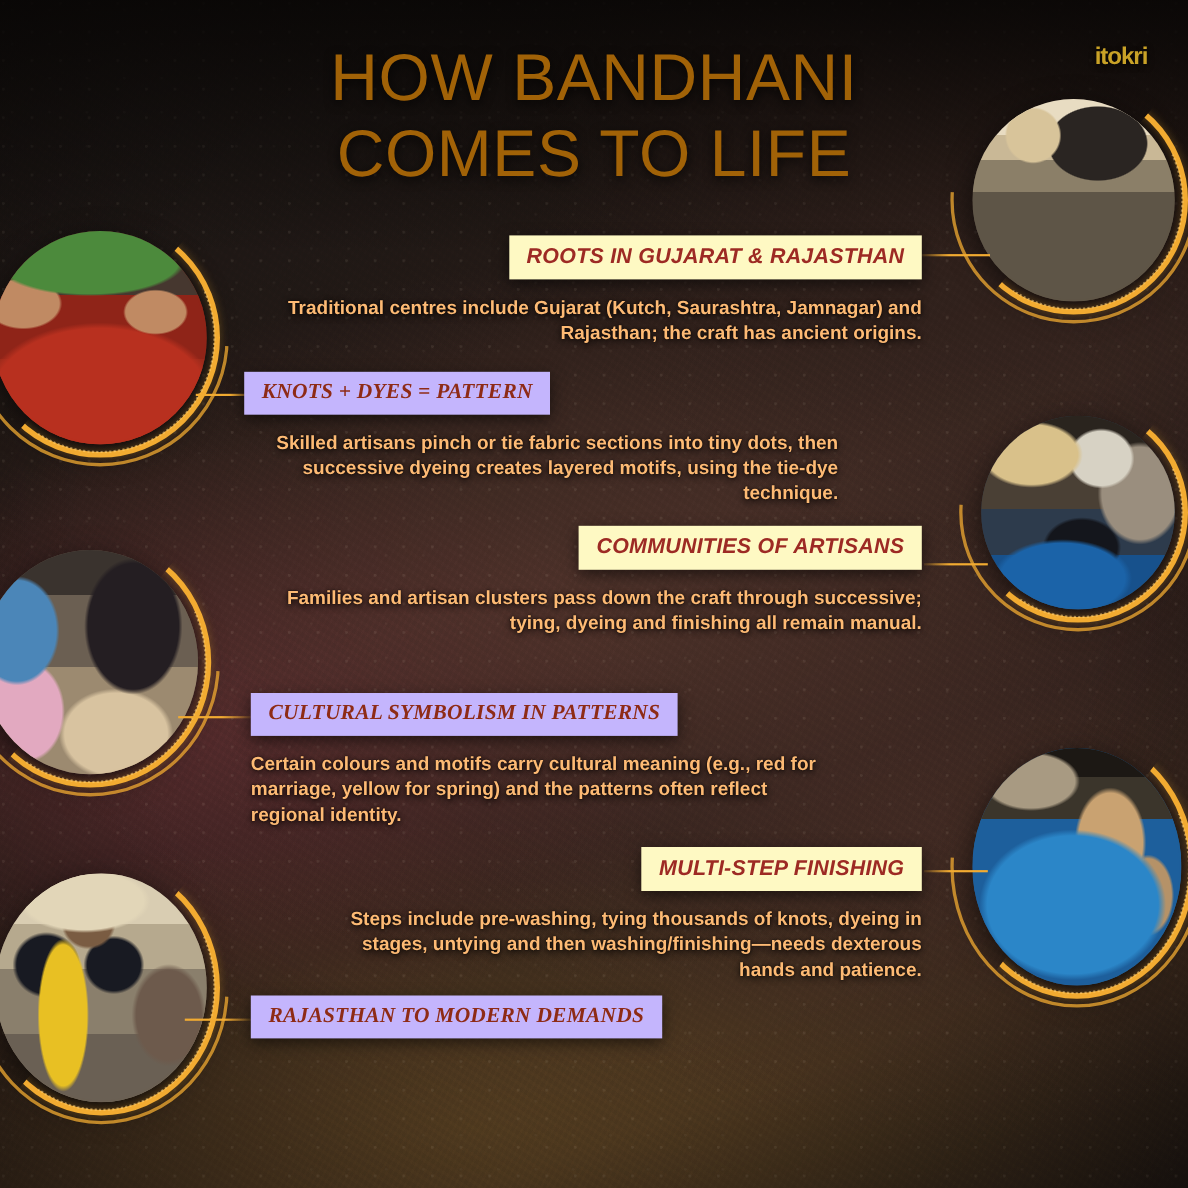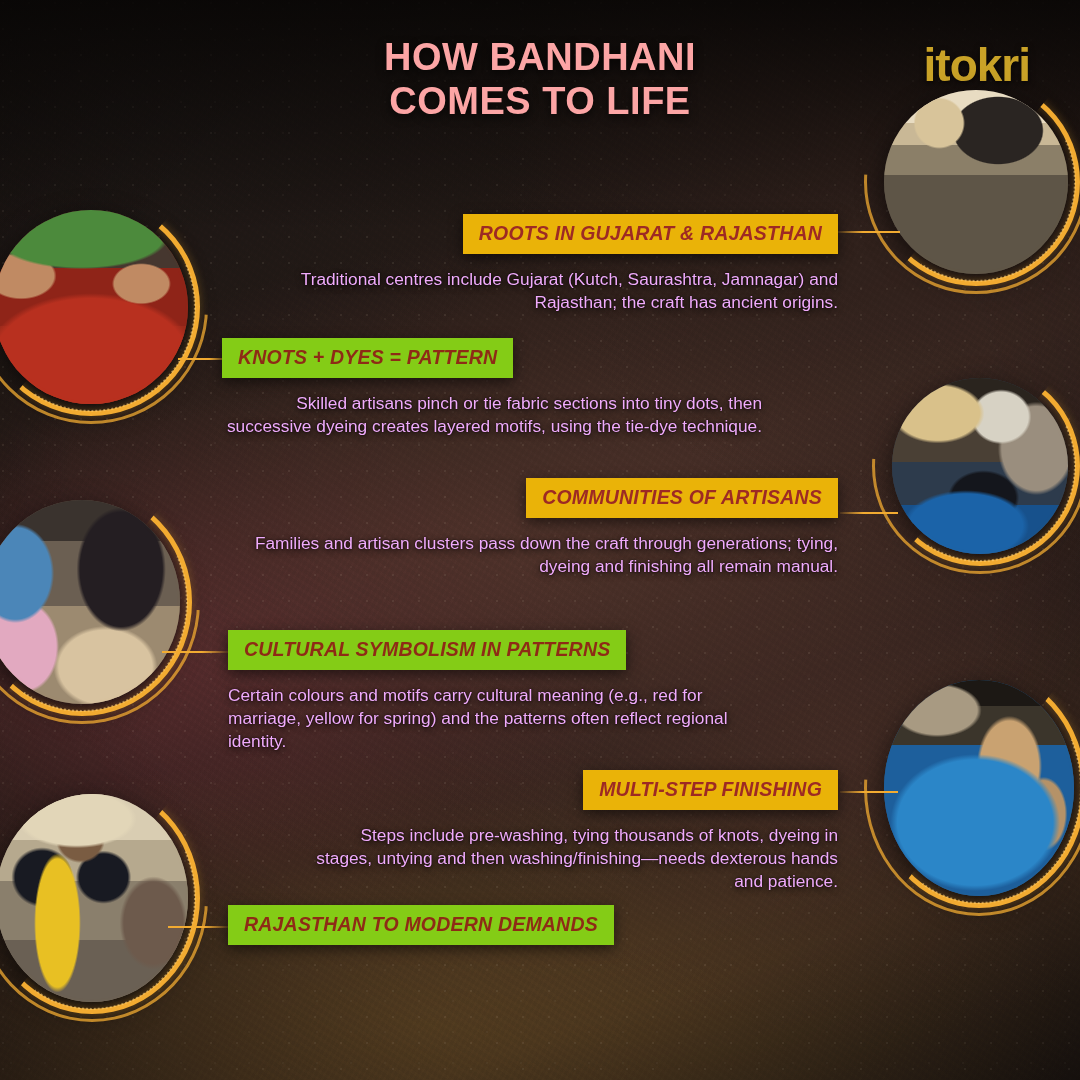--- a/index.html
+++ b/index.html
@@ -43,31 +43,31 @@
   }
   .bg-top-dark {
     position:absolute; left:0; top:0; width:100%; height:230px;
     background:linear-gradient(180deg, rgba(8,6,5,.88), rgba(8,6,5,0));
   }
 
   
   .title {
     position:absolute; left:0; top:36px; width:100%;
     text-align:center;
-    color:#fca5a5;
-    font-weight:bold;
-    font-size:38px;
+    color:#a16207;
+    font-weight:normal;
+    font-size:60px;
     line-height:1.15;
     letter-spacing:.5px;
     text-shadow:0 3px 10px rgba(0,0,0,.75);
     white-space:pre-line;
   }
   .logo {
-    position:absolute; right:50px; top:38px;
-    font-size:46px; font-weight:bold;
+    position:absolute; right:37px; top:38px;
+    font-size:22px; font-weight:bold;
     color:#c9a227; letter-spacing:-1px;
     text-shadow:0 2px 6px rgba(0,0,0,.7);
   }
 
   
   .circ { position:absolute; }
   .circ .photo {
     position:absolute; inset:12px;
     border-radius:50%;
     overflow:hidden;
@@ -151,28 +151,28 @@
   .bar {
     display:inline-block;
     padding:8px 16px 9px 16px;
     font-size:19.5px;
     font-weight:bold;
     font-style:italic;
     letter-spacing:.2px;
     white-space:nowrap;
     box-shadow:0 4px 14px rgba(0,0,0,.55);
   }
-  .bar.cream { background:#eab308; color:#9d2a24; }
-  .bar.amber { background:#84cc16; color:#8e2b16; }
+  .bar.cream { background:#fef9c3; color:#9d2a24; }
+  .bar.amber { background:#c4b5fd; color:#8e2b16;font-family:Liberation Serif, serif; }
 
   .body {
     margin-top:14px;
-    color:#f0abfc;
+    color:#fdba74;
     font-size:17.3px;
-    font-weight:normal;
+    font-weight:bold;
     line-height:1.33;
     text-shadow:0 2px 7px rgba(0,0,0,.85), 0 0 2px rgba(0,0,0,.8);
   }
   .ta-l { text-align:left; }
   .ta-r { text-align:right; }
 </style>
 </head>
 <body>
 
 <div id="stage">
@@ -253,21 +253,21 @@
     <div class="body ta-r" style="width:600px; margin-left:auto;">Traditional centres include Gujarat (Kutch, Saurashtra, Jamnagar) and Rajasthan; the craft has ancient origins.</div>
   </div>
 
   <div class="sec ta-l" style="left:222px; top:338px; width:560px;">
     <div class="bar amber">KNOTS + DYES = PATTERN</div>
     <div class="body ta-l" style="width:540px;text-align:right;">Skilled artisans pinch or tie fabric sections into tiny dots, then successive dyeing creates layered motifs, using the tie-dye technique.</div>
   </div>
 
   <div class="sec ta-r" style="right:242px; top:478px; width:620px;">
     <div class="bar cream">COMMUNITIES OF ARTISANS</div>
-    <div class="body ta-r" style="width:620px; margin-left:auto;">Families and artisan clusters pass down the craft through generations; tying, dyeing and finishing all remain manual.</div>
+    <div class="body ta-r" style="width:620px; margin-left:auto;">Families and artisan clusters pass down the craft through successive; tying, dyeing and finishing all remain manual.</div>
   </div>
 
   <div class="sec ta-l" style="left:228px; top:630px; width:580px;">
     <div class="bar amber">CULTURAL SYMBOLISM IN PATTERNS</div>
     <div class="body ta-l" style="width:540px;">Certain colours and motifs carry cultural meaning (e.g., red for marriage, yellow for spring) and the patterns often reflect regional identity.</div>
   </div>
 
   <div class="sec ta-r" style="right:242px; top:770px; width:560px;">
     <div class="bar cream">MULTI-STEP FINISHING</div>
     <div class="body ta-r" style="width:530px; margin-left:auto;">Steps include pre-washing, tying thousands of knots, dyeing in stages, untying and then washing/finishing—needs dexterous hands and patience.</div>

